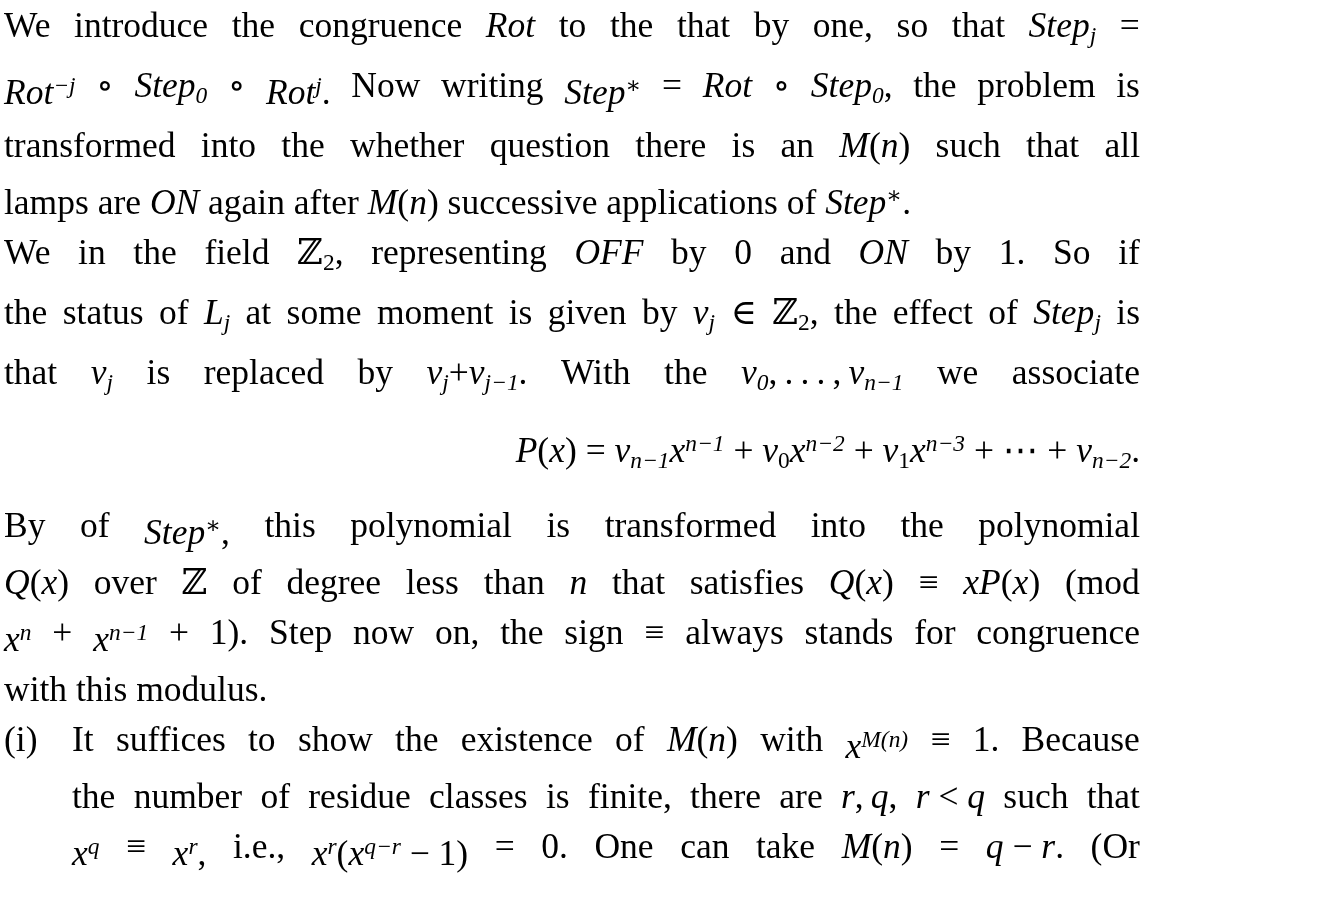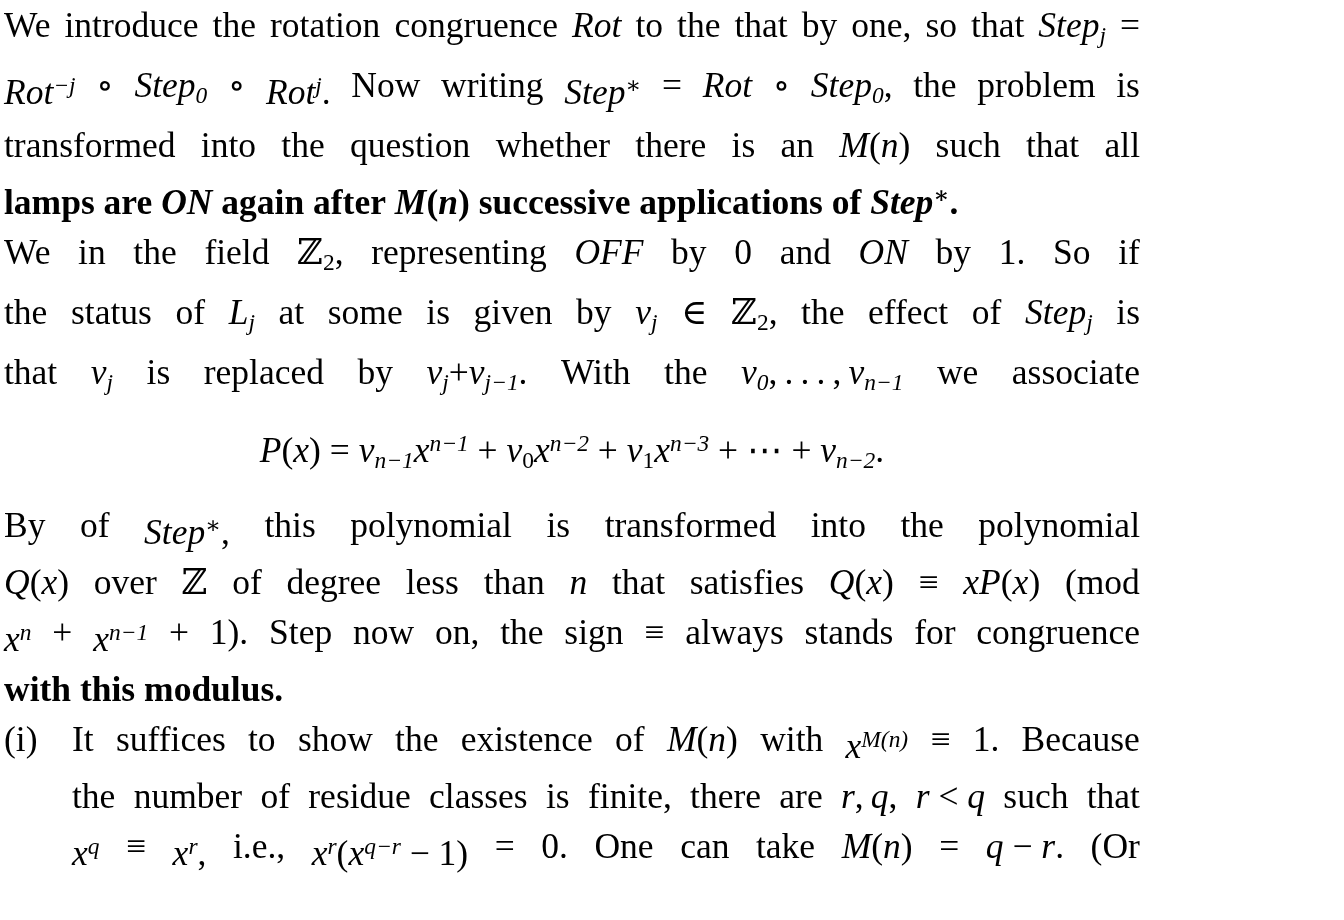--- a/index.html
+++ b/index.html
@@ -29,21 +29,20 @@
   }
   
   .jline {
     display: flex;
     justify-content: space-between;
     width: 100%;
     white-space: nowrap;
   }
   .jline.last {
     justify-content: flex-start;
-    font-weight: bold;
   }
   .jline > span.w {
     display: inline-block;
   }
   .math {
     font-family: "Liberation Serif", "DejaVu Serif", serif;
     font-style: italic;
   }
   .mathup {
     font-style: normal;
@@ -56,21 +55,21 @@
     font-size: 0.66em;
     vertical-align: -0.26em;
     font-style: italic;
   }
   sup {
     font-size: 0.66em;
     vertical-align: 0.46em;
     font-style: italic;
   }
   .display {
-    text-align: center;
+    text-align: right;
     font-size: 35.5px;
     margin: 22px 0 26px 0;
     white-space: nowrap;
   }
   .item {
     display: flex;
     font-size: 35.5px;
     line-height: 50px;
   }
   .item-label {
@@ -88,21 +87,20 @@
 </head>
 <body>
 
 <div class="page">
 
   <div class="para">
     <div class="jline">
       <span class="w">We</span>
         <span class="w">introduce</span>
         <span class="w">the</span>
-        <span class="w">rotation</span>
         <span class="w">congruence</span>
         <span class="w"><span class="math">Rot</span></span>
         <span class="w">to</span>
         <span class="w">the</span>
         <span class="w">that</span>
         <span class="w">by</span>
         <span class="w">one,</span>
         <span class="w">so</span>
         <span class="w">that</span>
         <span class="w"><span class="math">Step</span><sub>j</sub></span>
@@ -122,22 +120,22 @@
         <span class="w"><span class="op">∘</span></span>
         <span class="w"><span class="math">Step</span><sub>0</sub>,</span>
         <span class="w">the</span>
         <span class="w">problem</span>
         <span class="w">is</span>
     </div>
     <div class="jline">
       <span class="w">transformed</span>
         <span class="w">into</span>
         <span class="w">the</span>
+        <span class="w">whether</span>
         <span class="w">question</span>
-        <span class="w">whether</span>
         <span class="w">there</span>
         <span class="w">is</span>
         <span class="w">an</span>
         <span class="w"><span class="math">M</span>(<span class="math">n</span>)</span>
         <span class="w">such</span>
         <span class="w">that</span>
         <span class="w">all</span>
     </div>
     <div class="jline last">
       <span class="w">lamps&nbsp;are&nbsp;<span class="math">ON</span>&nbsp;again&nbsp;after&nbsp;<span class="math">M</span>(<span class="math">n</span>)&nbsp;successive&nbsp;applications&nbsp;of&nbsp;<span class="math">Step</span><sup>∗</sup>.</span>
@@ -162,20 +160,21 @@
         <span class="w">So</span>
         <span class="w">if</span>
     </div>
     <div class="jline">
       <span class="w">the</span>
         <span class="w">status</span>
         <span class="w">of</span>
         <span class="w"><span class="math">L</span><sub>j</sub></span>
         <span class="w">at</span>
         <span class="w">some</span>
+        <span class="w">moment</span>
         <span class="w">is</span>
         <span class="w">given</span>
         <span class="w">by</span>
         <span class="w"><span class="math">v</span><sub>j</sub></span>
         <span class="w">∈</span>
         <span class="w"><span class="bb">ℤ</span><sub class="mathup">2</sub>,</span>
         <span class="w">the</span>
         <span class="w">effect</span>
         <span class="w">of</span>
         <span class="w"><span class="math">Step</span><sub>j</sub></span>

